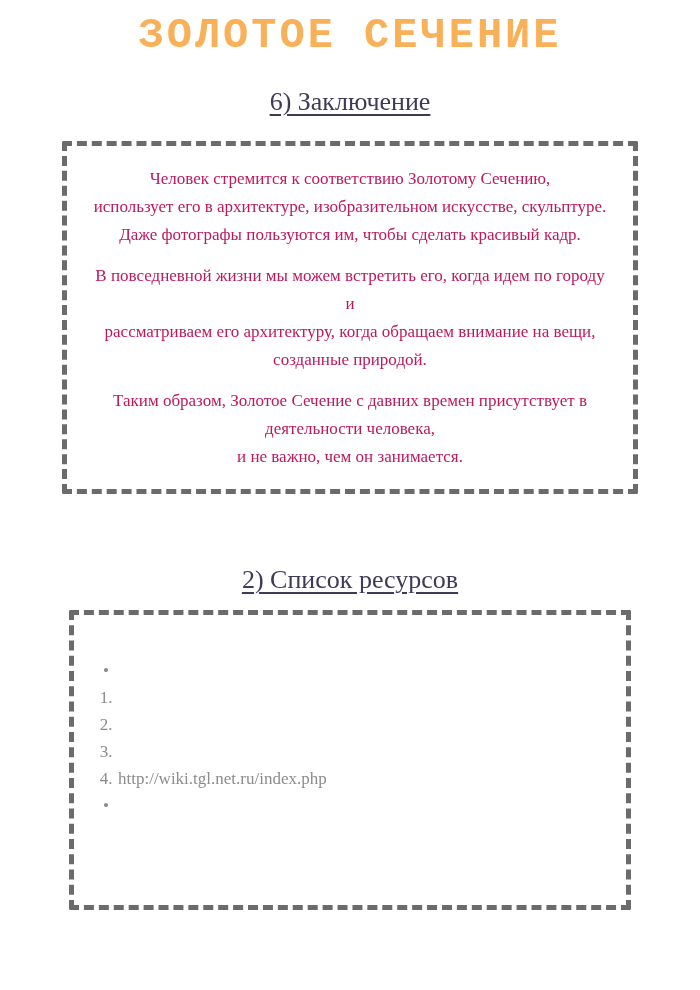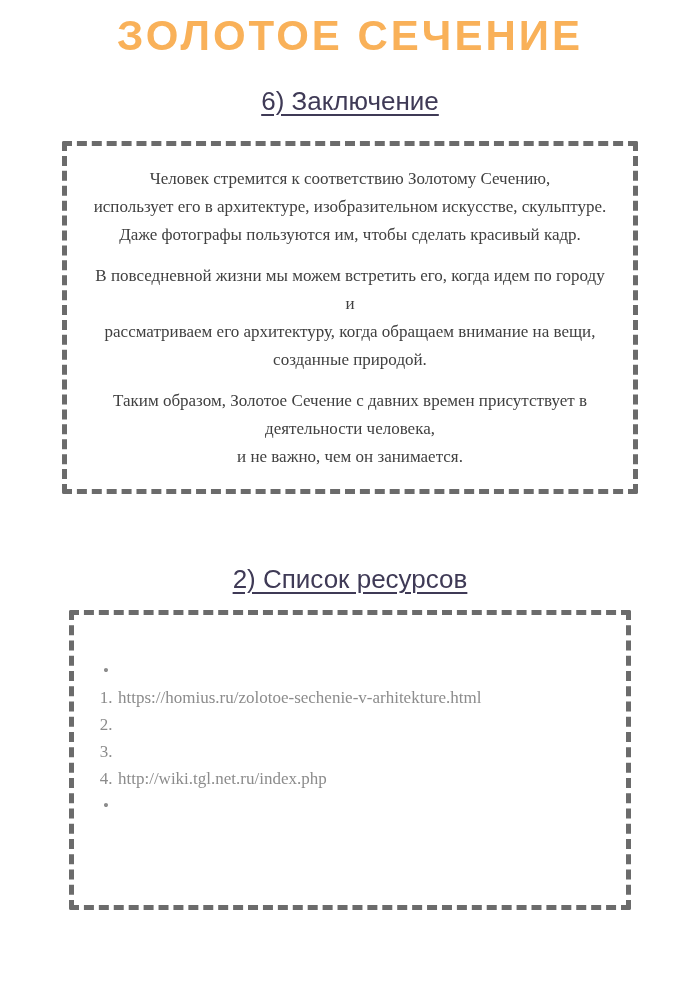--- a/index.html
+++ b/index.html
@@ -15,31 +15,31 @@
     font-family: "Liberation Serif", serif;
   }
   .page {
     width: 700px;
     height: 990px;
     position: relative;
   }
   .title {
     margin: 14px 0 0 0;
     text-align: center;
-    font-family: Liberation Sans, sans-serif;
+    font-family: Liberation Mono, monospace;
     font-weight: bold;
     font-size: 42px;
     line-height: 1.05;
     letter-spacing: 3px;
     color: #F9B159;
   }
   .section-heading {
     margin: 28px 0 0 0;
     text-align: center;
-    font-family: Liberation Sans, sans-serif;
+    font-family: Liberation Serif, serif;
     font-weight: normal;
     font-size: 26px;
     line-height: 1.2;
     color: #3F3A56;
     text-decoration: underline;
     text-decoration-thickness: 2px;
     text-underline-offset: 4px;
   }
   .section-heading.resources { margin-top: 70px; }
   .dashed-box {
@@ -51,21 +51,21 @@
     width: 576px;
     min-height: 322px;
     padding: 19px 24px 14px 24px;
   }
   .conclusion-box p {
     margin: 0 0 13px 0;
     text-align: center;
     white-space: pre-line;
     font-size: 17px;
     line-height: 28px;
-    color: #404040;
+    color: #be185d;
   }
   .conclusion-box p:last-child { margin-bottom: 4px; }
   .resources-box {
     width: 562px;
     height: 300px;
     margin-top: 15px;
     padding: 42px 24px 28px 20px;
   }
   .resource-list { width: 100%; }
   .list-item {
@@ -110,21 +110,20 @@
 
   <div class="dashed-box resources-box">
     <div class="resource-list">
 
       <div class="list-item">
         <span class="marker">•</span>
       </div>
 
       <div class="list-item">
         <span class="marker">1.</span>
-        <span class="item-text">https://homius.ru/zolotoe-sechenie-v-arhitekture.html</span>
       </div>
 
       <div class="list-item">
         <span class="marker">2.</span>
       </div>
 
       <div class="list-item">
         <span class="marker">3.</span>
       </div>
 

